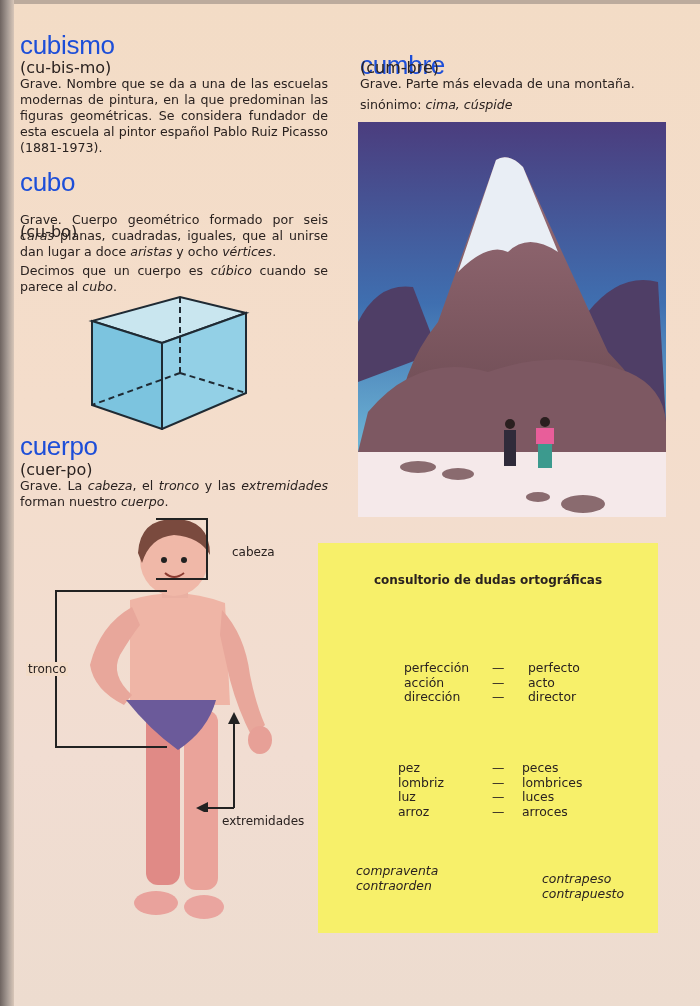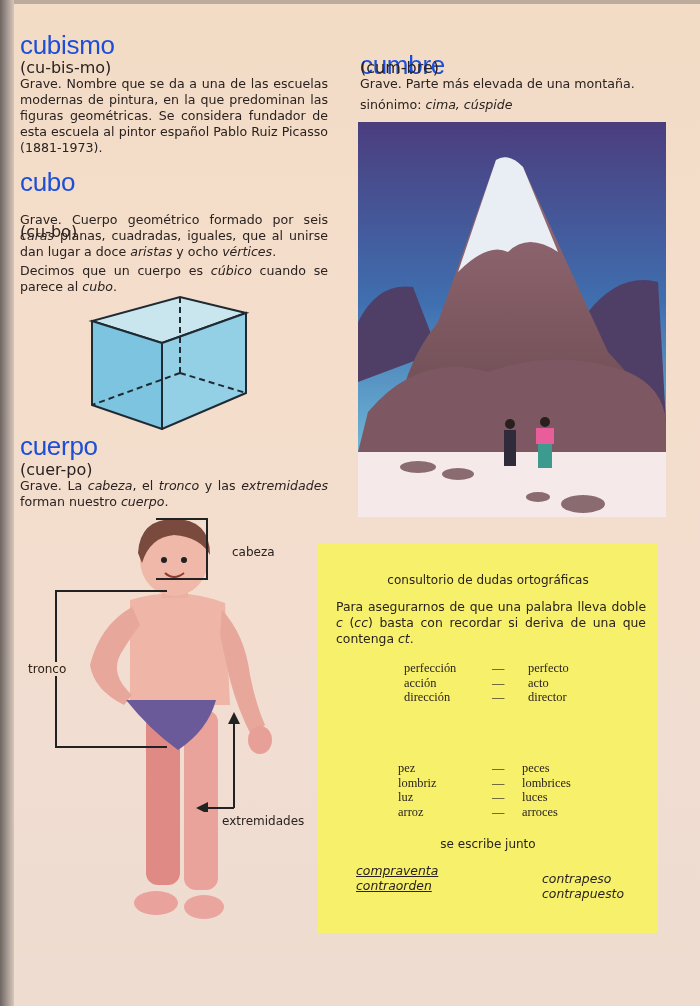--- a/index.html
+++ b/index.html
@@ -22,23 +22,23 @@
       position: absolute; font-size: 12.6px; line-height: 16px; text-align: justify;
       margin: 0;
     }
     .def i, .italic { }
     .label { position: absolute; font-size: 12px; line-height: 14px; }
     .bracket { position: absolute; border: 2px solid #222; }
     .yellow {
       position: absolute; left: 318px; top: 543px; width: 340px; height: 390px;
       background: #f7f06a;
     }
-    .yellow .title { position: absolute; left: 0; width: 340px; top: 30px; text-align: center; font-weight: normal; font-size: 12px; }
+    .yellow .title { position: absolute; left: 0; width: 340px; top: 30px; text-align: center; font-weight: bold; font-size: 12px; }
     .yellow .para { position: absolute; left: 18px; width: 310px; font-size: 12.4px; line-height: 16px; text-align: justify; margin: 0; }
-    .pairs { position: absolute; font-size: 12.4px; line-height: 14.5px; font-family: Liberation Serif, serif; }
+    .pairs { position: absolute; font-size: 12.4px; line-height: 14.5px; }
     .pairs .row { display: flex; }
     .pairs .a { width: 88px; }
     .pairs .d { width: 36px; }
     .junto { position: absolute; font-style: italic; font-size: 12.4px; line-height: 15px; }
     .illu-mtn {
       position: absolute; left: 358px; top: 122px; width: 308px; height: 310px;
     }
   </style>
 </head>
 <body>
@@ -134,21 +134,20 @@
   <ellipse cx="180" cy="375" rx="12" ry="5" fill="#8a6b6f"></ellipse>
   <rect x="146" y="308" width="12" height="36" fill="#2f2b3a"></rect>
   <circle cx="152" cy="302" r="5" fill="#2a1f1f"></circle>
   <rect x="180" y="318" width="14" height="28" fill="#3c9a8e"></rect>
   <rect x="178" y="306" width="18" height="16" fill="#e85e9a"></rect>
   <circle cx="187" cy="300" r="5" fill="#2a1f1f"></circle>
 </svg>
 
 <div class="yellow">
   <div class="title">consultorio de dudas ortográficas</div>
-  <p class="para" style="top:56px;"><span>Para asegurarnos de que una palabra lleva doble </span><i>c</i><span> (</span><i>cc</i><span>) basta con recordar si deriva de una que contenga </span><i>ct</i><span>.</span></p>
   <div class="pairs" style="left:86px; top:118px;">
     <div class="row">
         <span class="a">perfección</span>
         <span class="d">—</span>
         <span>perfecto</span>
       </div>
     <div class="row">
         <span class="a">acción</span>
         <span class="d">—</span>
         <span>acto</span>
@@ -174,22 +173,21 @@
         <span class="a" style="width:94px">luz</span>
         <span class="d" style="width:30px">—</span>
         <span>luces</span>
       </div>
     <div class="row">
         <span class="a" style="width:94px">arroz</span>
         <span class="d" style="width:30px">—</span>
         <span>arroces</span>
       </div>
   </div>
-  <div class="title" style="top:294px;">se escribe junto</div>
-  <div class="junto" style="left:38px; top:320px;text-decoration:underline;">
+  <div class="junto" style="left:38px; top:320px;">
     <div>compraventa</div>
     <div>contraorden</div>
   </div>
   <div class="junto" style="left:224px; top:328px;">
     <div>contrapeso</div>
     <div>contrapuesto</div>
   </div>
 </div>
 
 </body></html>

